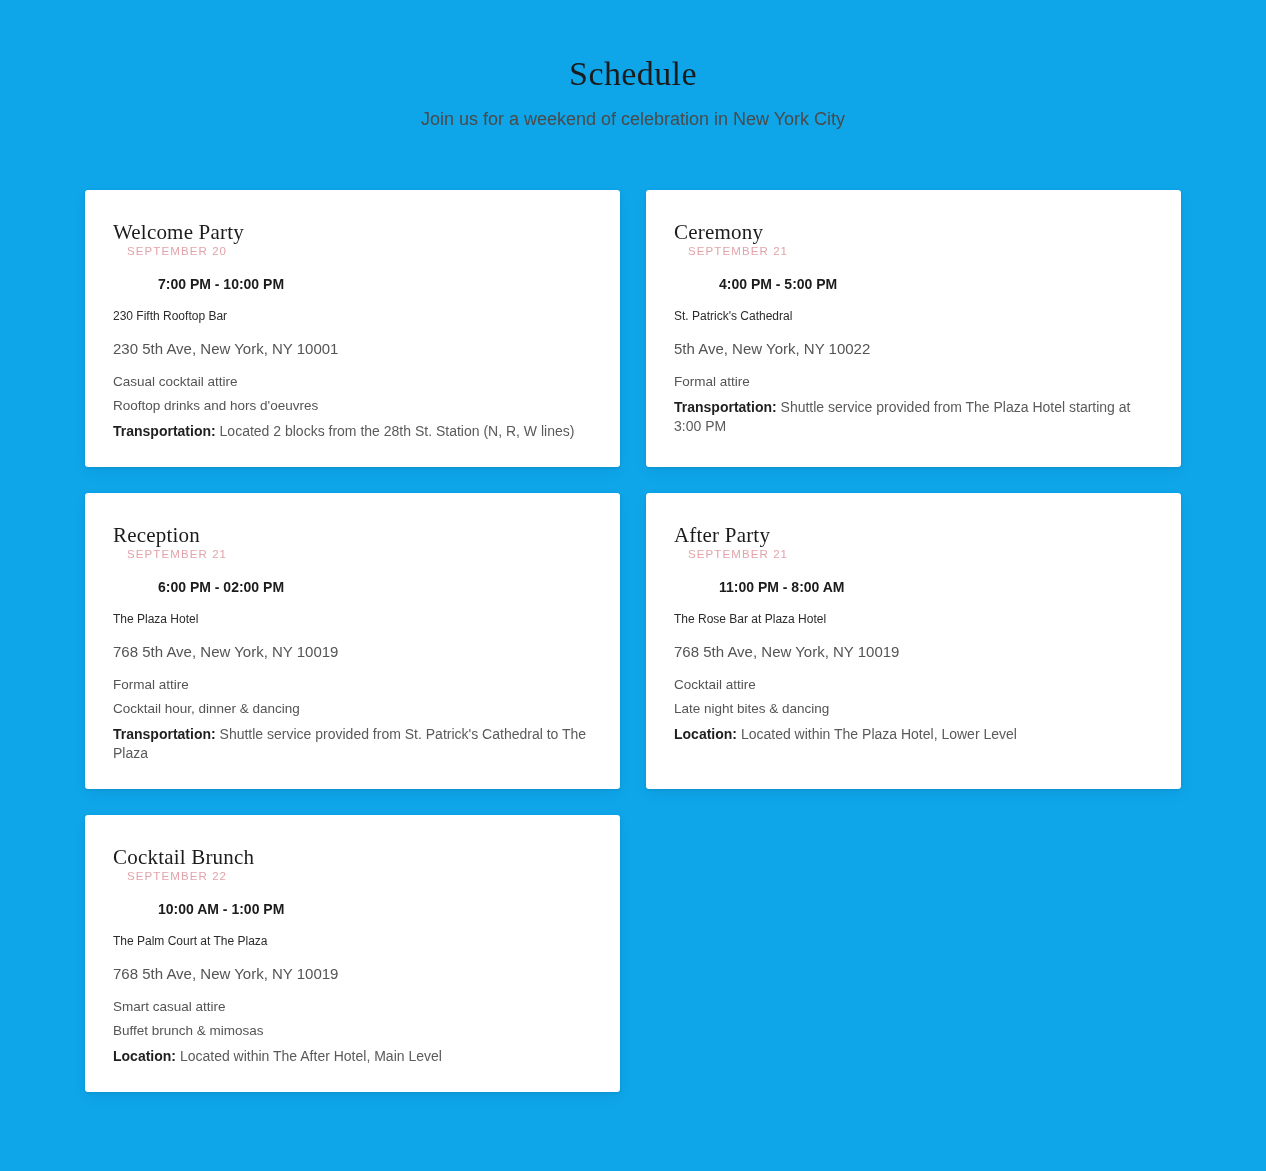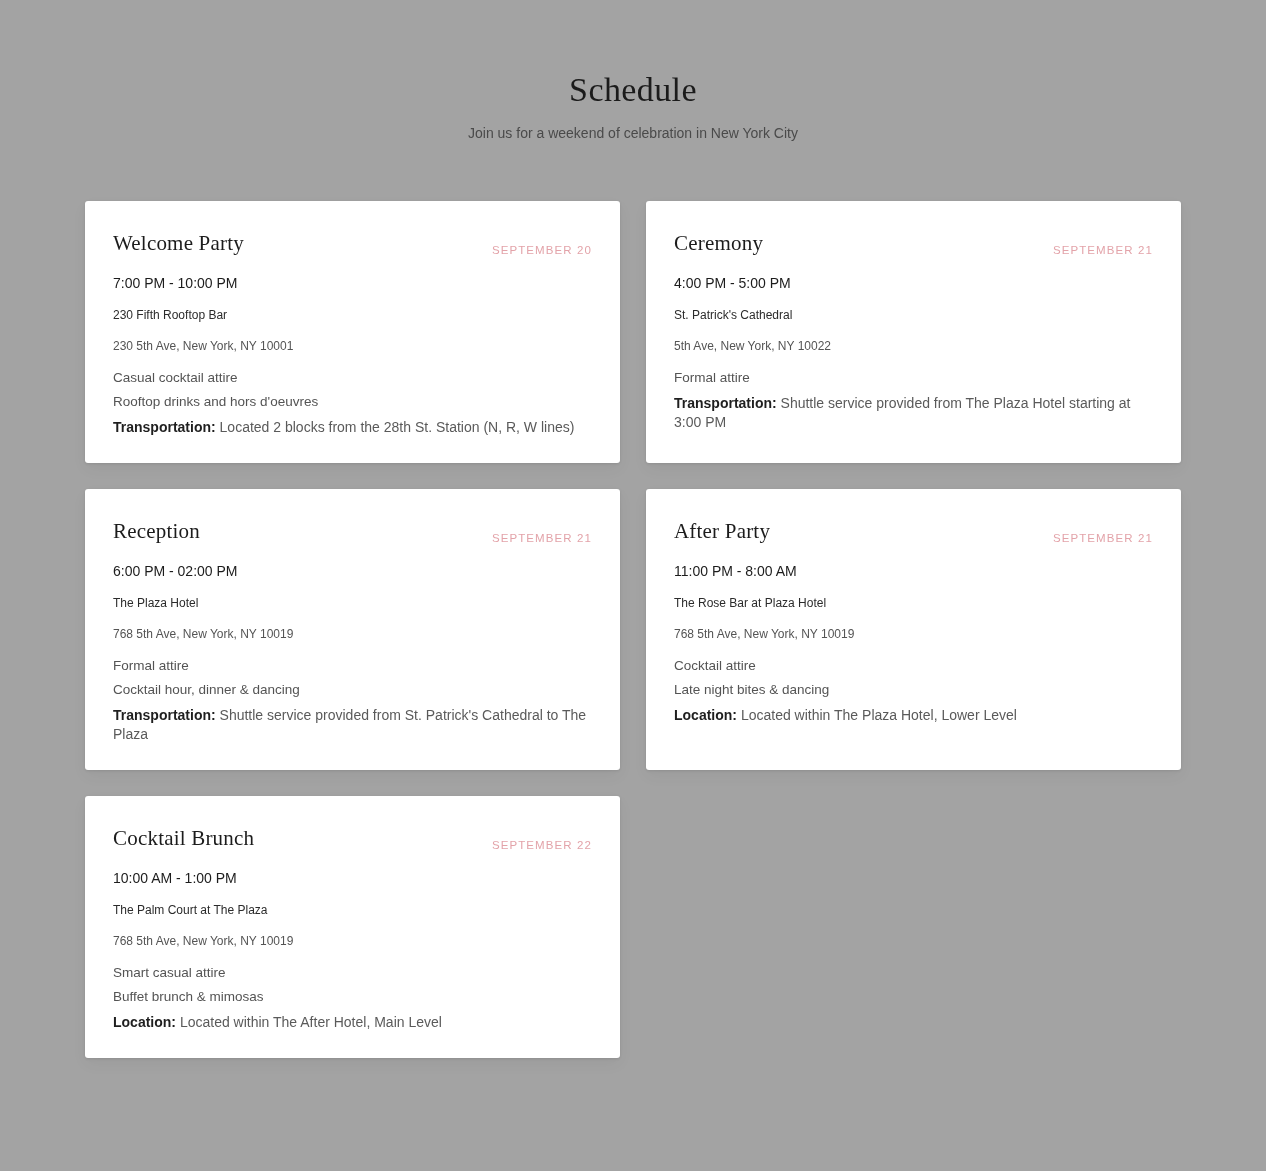--- a/index.html
+++ b/index.html
@@ -7,90 +7,92 @@
     margin: 0;
     padding: 0;
     background: #ffffff;
     width: 1266px;
     min-height: 1171px;
     font-family: "Liberation Sans", sans-serif;
   }
   .page {
     width: 1266px;
     min-height: 1171px;
-    padding-top: 68px;
-    background: #a3a3a3;
+    padding-top: 52px;
+    background: #0ea5e9;
   }
   .page-header {
     text-align: center;
   }
   .page-title {
     font-family: "Liberation Serif", serif;
     font-size: 34px;
     font-weight: 400;
     color: #1b1b1b;
     letter-spacing: 0.4px;
     margin: 0 0 0 0;
     line-height: 1.3;
   }
   .page-subtitle {
-    font-size: 14px;
+    font-size: 18px;
     color: #4a4a4a;
     margin-top: 13px;
     font-weight: 400;
   }
   .cards-wrap {
     width: 1096px;
     margin: 60px auto 0 auto;
     display: flex;
     flex-wrap: wrap;
     gap: 26px 26px;
   }
   .card {
     width: 535px;
     background: #ffffff;
     border-radius: 3px;
     box-shadow: 0 1px 3px rgba(0,0,0,0.10), 0 6px 16px rgba(0,0,0,0.045);
     padding: 30px 28px 26px 28px;
   }
   .card-top {
     display: flex;
-    align-items: flex-end;
+    align-items: flex-start;
     justify-content: space-between;
+    flex-direction: column;
   }
   .event-name {
     font-family: "Liberation Serif", serif;
     font-size: 21px;
     font-weight: 400;
     color: #1c1c1c;
     letter-spacing: 0.2px;
     line-height: 1.2;
   }
   .event-date {
     font-size: 11.5px;
     letter-spacing: 1.1px;
     color: #e3a3a9;
     text-transform: uppercase;
     white-space: nowrap;
     padding-left: 14px;
   }
   .event-time {
     margin-top: 19px;
     font-size: 14px;
-    font-weight: normal;
+    font-weight: bold;
     color: #1c1c1c;
+    margin-left: 45px;
   }
   .event-venue {
     margin-top: 17px;
     font-size: 12px;
     color: #2b2b2b;
   }
   .event-address {
     margin-top: 17px;
-    font-size: 12px;
+    font-size: 15px;
     color: #545454;
   }
   .event-attire {
     margin-top: 17px;
     font-size: 13.5px;
     color: #545454;
   }
   .event-extra {
     margin-top: 9px;
     font-size: 13.5px;

